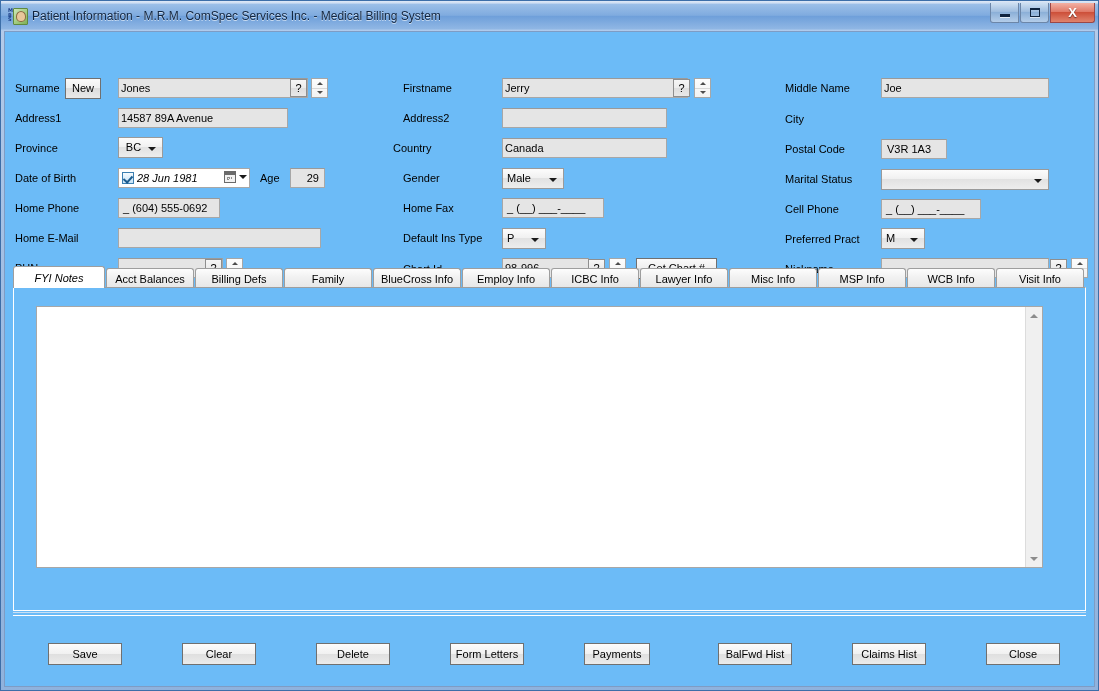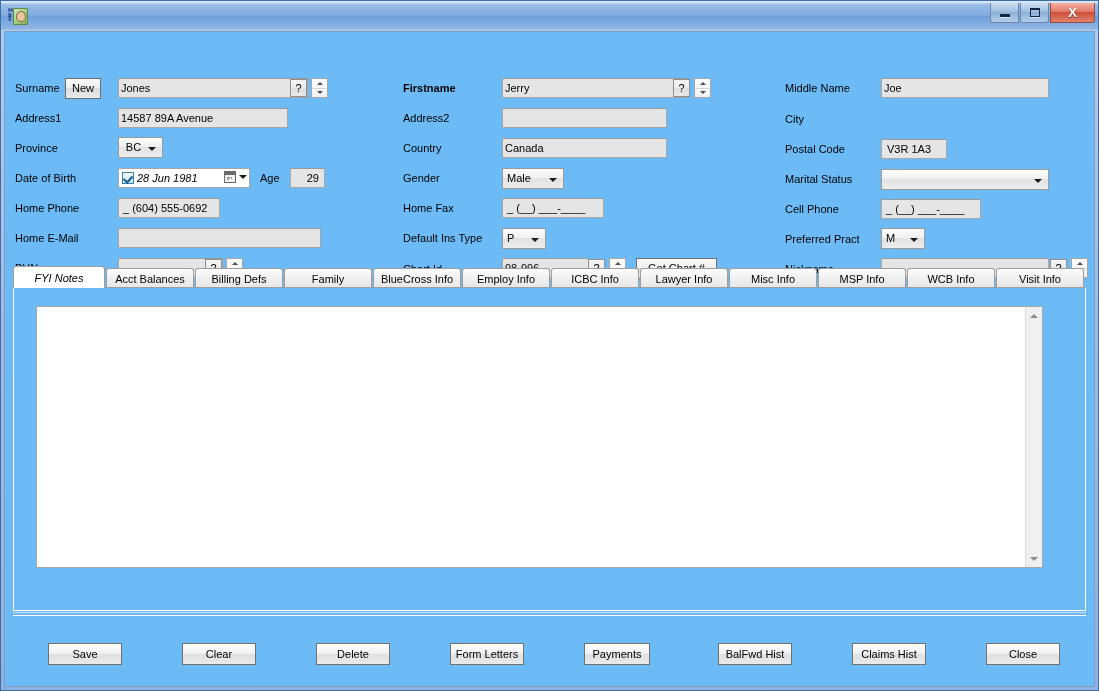--- a/index.html
+++ b/index.html
@@ -500,20 +500,21 @@
 
   <div class="frame-outer"></div>
   <div class="frame-inner"></div>
 
   <div class="titlebar">
     <div class="title-icon">
       <div class="bg"></div>
       <div class="face"></div>
       <div class="letters">M<br>B<br>S</div>
     </div>
+    <div class="title-text">Patient Information - M.R.M. ComSpec Services Inc. - Medical Billing System</div>
 
     <div class="caption-buttons">
       <div class="cap-btn first">
         <div class="glyph-min"></div>
       </div>
       <div class="cap-btn">
         <div class="glyph-max"></div>
       </div>
       <div class="cap-btn close">
         <div class="glyph-x">X</div>
@@ -568,36 +569,36 @@
     <div class="qbtn" style="left:200px; top:227px;">?</div>
     <div class="spin" style="left:221px; top:226px;">
       <div class="half top">
           <span class="arrow-up"></span>
         </div>
       <div class="half">
           <span class="arrow-dn"></span>
         </div>
     </div>
 
-    <div class="field-label" style="left:398px; top:50px;font-weight:bold;">Firstname</div>
+    <div class="field-label" style="left:398px; top:50px;">Firstname</div>
     <div class="tbox" style="left:497px; top:46px; width:186px;">Jerry</div>
     <div class="qbtn" style="left:668px; top:47px;">?</div>
     <div class="spin" style="left:689px; top:46px;">
       <div class="half top">
           <span class="arrow-up"></span>
         </div>
       <div class="half">
           <span class="arrow-dn"></span>
         </div>
     </div>
 
     <div class="field-label" style="left:398px; top:80px;">Address2</div>
     <div class="tbox" style="left:497px; top:76px; width:165px;"></div>
 
-    <div class="field-label" style="left:398px; top:110px;">Country</div>
+    <div class="field-label" style="left:388px; top:110px;">Country</div>
     <div class="tbox" style="left:497px; top:106px; width:165px;">Canada</div>
 
     <div class="field-label" style="left:398px; top:140px;">Gender</div>
     <div class="combo" style="left:497px; top:136px; width:62px;">
       <span>Male</span>
       <span class="carat"></span>
     </div>
 
     <div class="field-label" style="left:398px; top:170px;">Home Fax</div>
     <div class="tbox" style="left:497px; top:166px; width:102px; padding-left:4px;">_ (__) ___-____</div>

